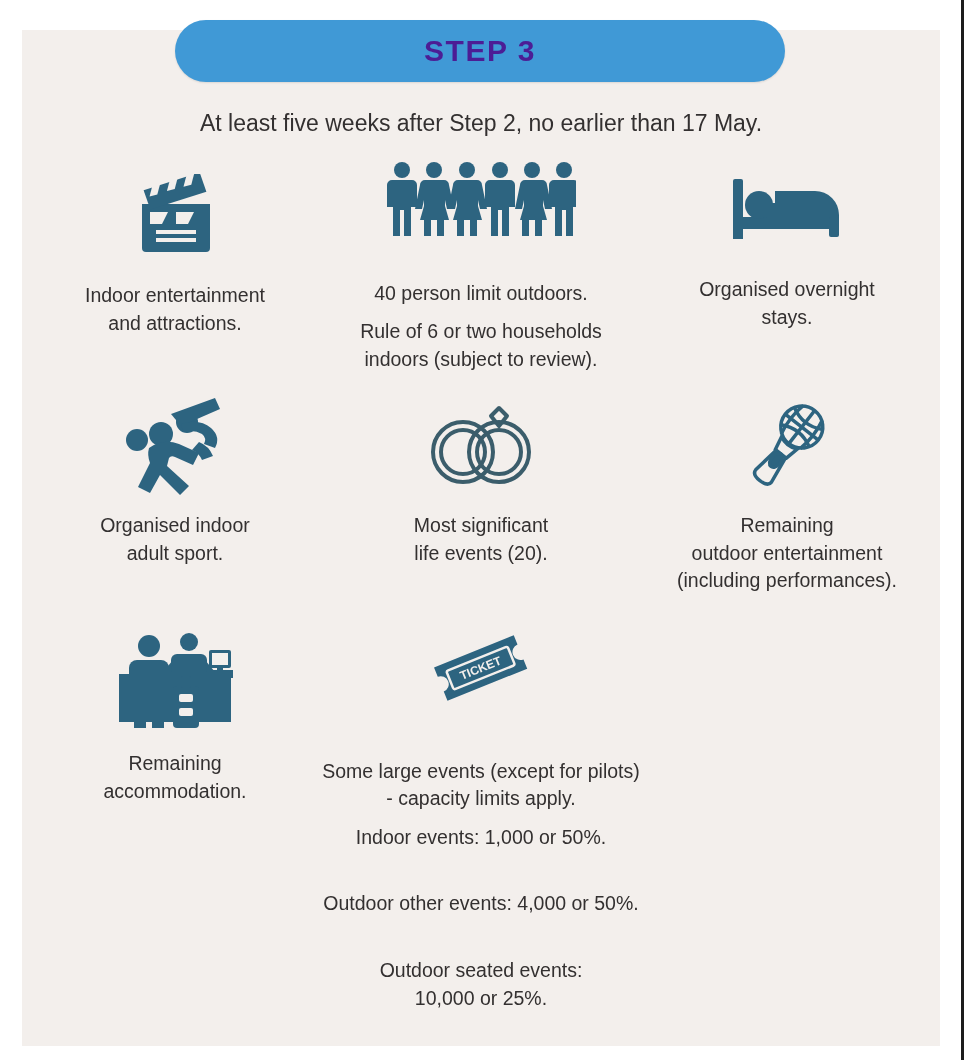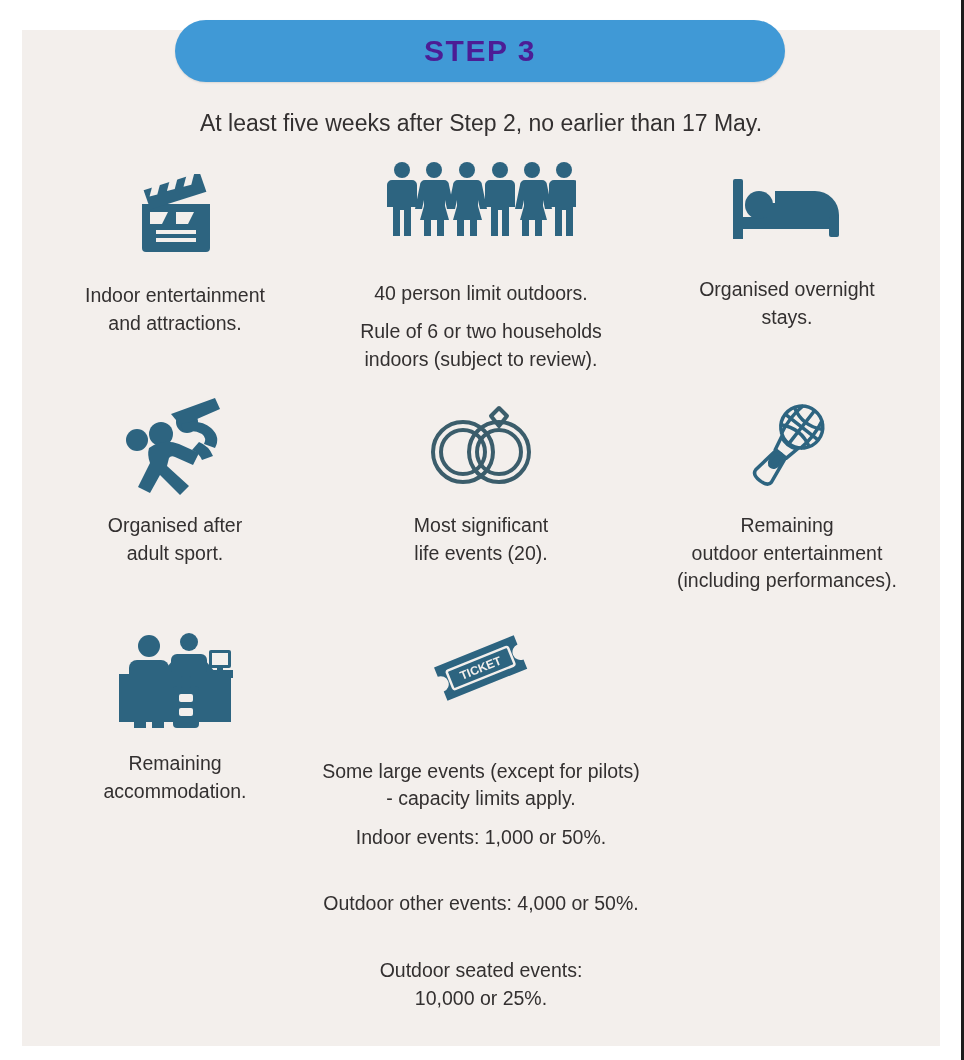--- a/index.html
+++ b/index.html
@@ -220,21 +220,21 @@
                 <path d="M58 28 q18 -6 30 4 q10 9 4 20 l-11 -4 q3 -6 -2 -10 q-8 -5 -19 -2 Z"></path>
                 <path d="M76 46 q10 4 14 14 l-11 4 q-3 -7 -10 -10 Z"></path>
 
                 <circle cx="38" cy="38" r="12"></circle>
                 <path d="M26 52 q14 -10 30 -4 l20 9 l-6 12 l-18 -8 q-4 -2 -6 1 l-2 8 l22 20 l-9 9 l-20 -20 l-10 18 l-12 -6 l12 -24 q-3 -8 -1 -15 Z"></path>
 
                 <circle cx="14" cy="44" r="11"></circle>
               </g>
             </svg>
           </div>
-          <div class="caption">Organised after
+          <div class="caption">Organised indoor
 adult sport.</div>
         </div>
 
         <div class="cell">
           <div class="icon-box">
             <svg width="108" height="92" viewBox="0 0 108 92">
               <g fill="none" stroke="#3b5d6b" stroke-width="4">
                 <circle cx="36" cy="52" r="30"></circle>
                 <circle cx="36" cy="52" r="22"></circle>
                 <circle cx="72" cy="52" r="30"></circle>

